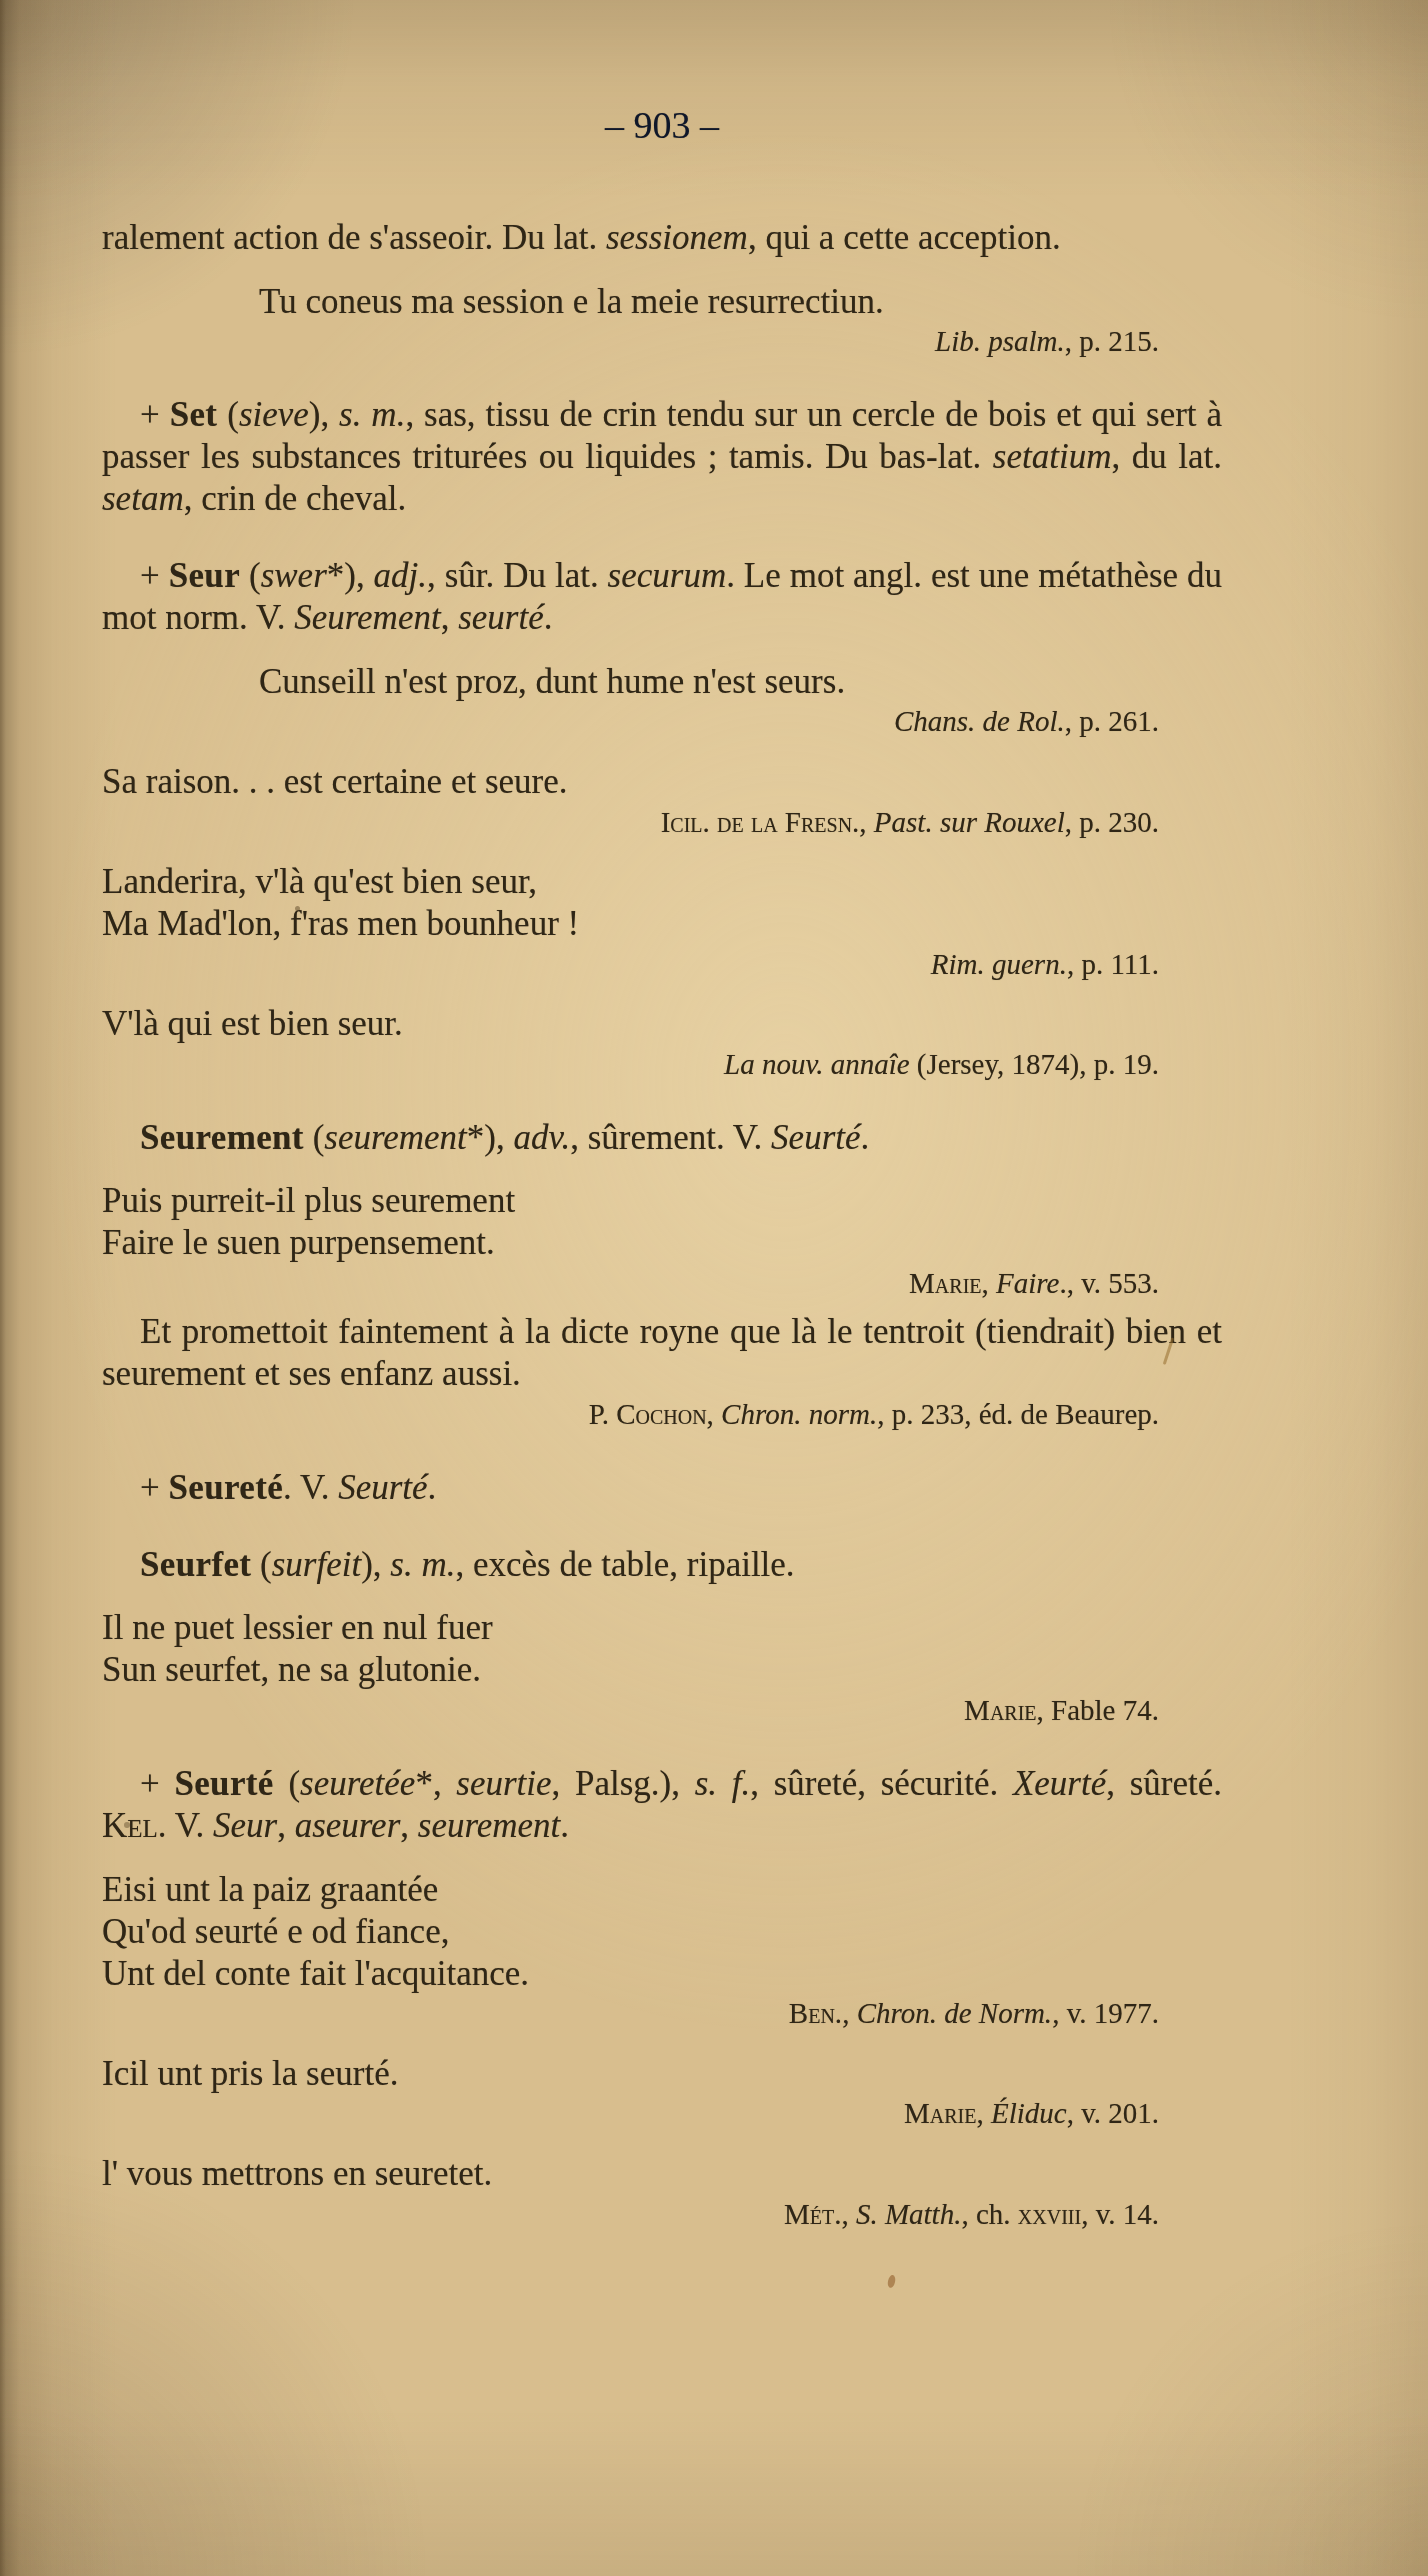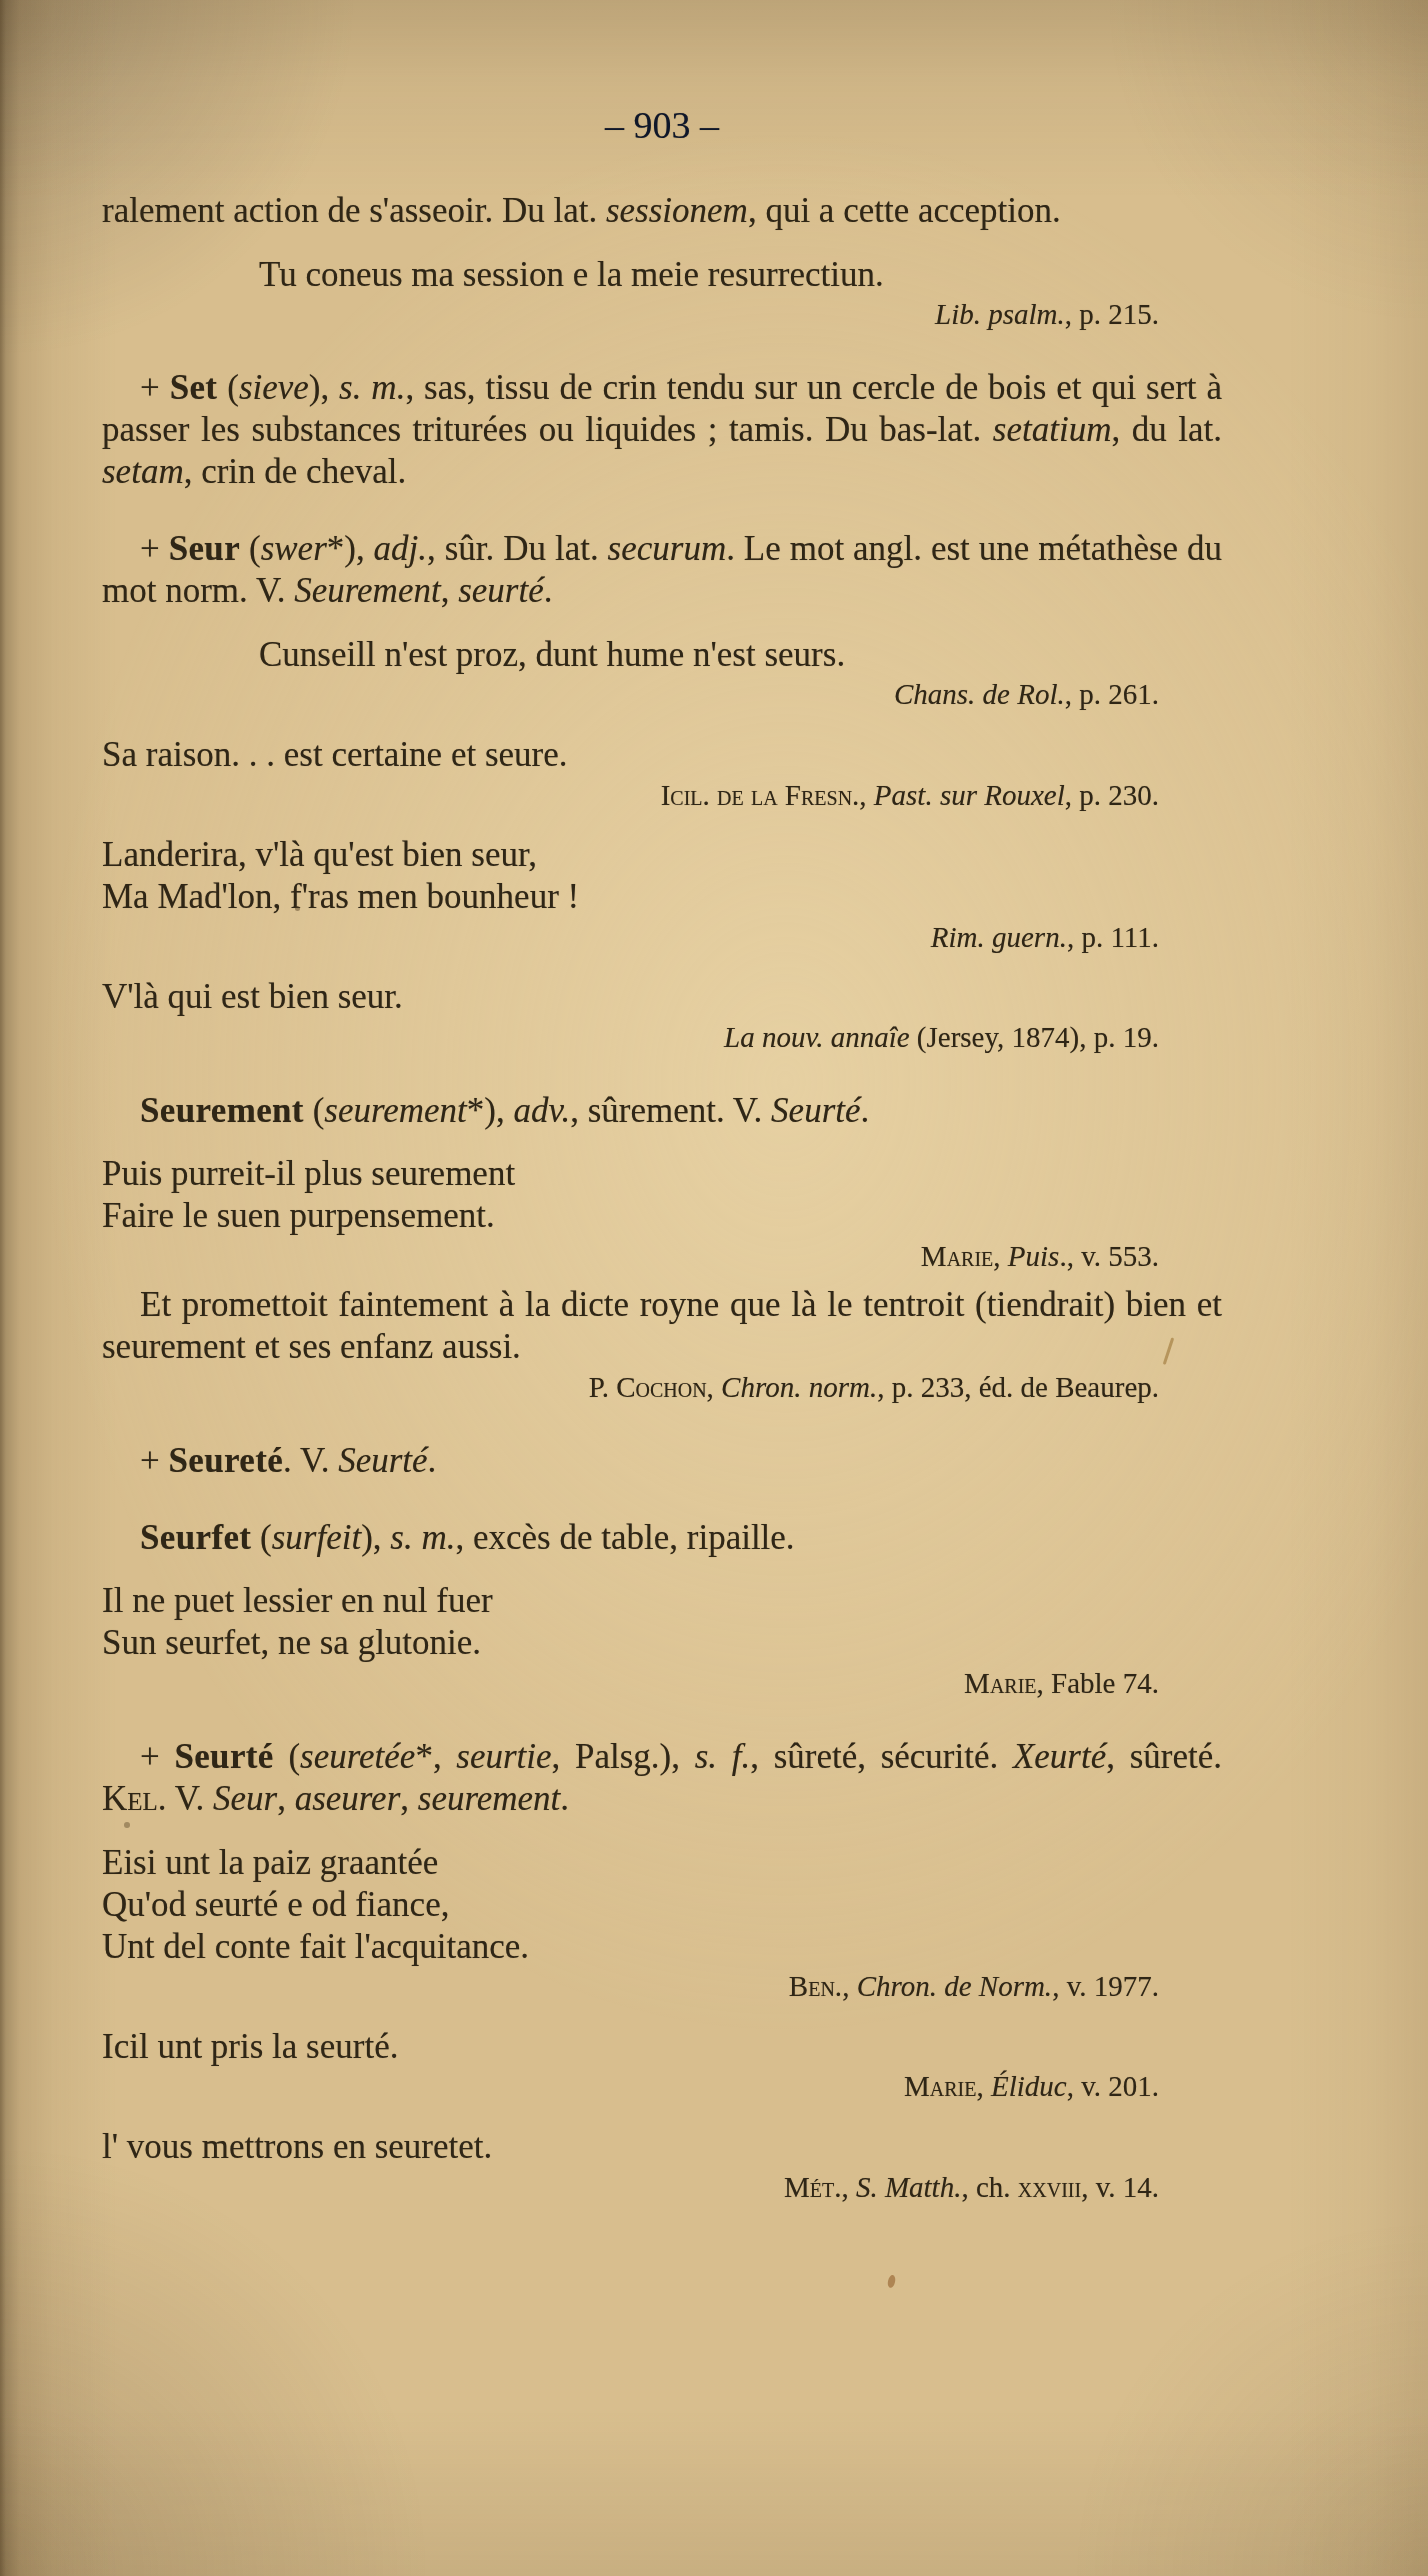--- a/index.html
+++ b/index.html
@@ -30,21 +30,21 @@
     width: 1120px;
     text-align: center;
     font-size: 38px;
     line-height: 43px;
     color: #0f172a;
     text-shadow: 0 0 0.8px rgba(47,38,22,0.45);
   }
 
   .text-column {
     position: absolute;
-    top: 190px;
+    top: 217px;
     left: 102px;
     width: 1120px;
     font-size: 35px;
     line-height: 42px;
     text-shadow: 0 0 0.8px rgba(47,38,22,0.40);
     font-family: Liberation Serif, serif;
   }
 
   .block { margin: 0; }
   .para, .entry {
@@ -121,21 +121,21 @@
     <div class="block citation"><span class="s-i">Rim. guern.</span><span>, p. 111.</span></div>
     <div class="block verse indent-2">
       <div class="verse-line">V'là qui est bien seur.</div>
     </div>
     <div class="block citation"><span class="s-i">La nouv. annaîe</span><span> (Jersey, 1874), p. 19.</span></div>
     <div class="block entry"><span class="s-b">Seurement</span><span> (</span><span class="s-i">seurement</span><span>*), </span><span class="s-i">adv.</span><span>, sûrement. V. </span><span class="s-i">Seurté</span><span>.</span></div>
     <div class="block verse indent-2">
       <div class="verse-line">Puis purreit-il plus seurement</div>
       <div class="verse-line">Faire le suen purpensement.</div>
     </div>
-    <div class="block citation"><span class="s-sc">Marie</span><span>, </span><span class="s-i">Puis</span><span>., v. 553.</span></div>
+    <div class="block citation"><span class="s-sc">Marie</span><span>, </span><span class="s-i">Faire</span><span>., v. 553.</span></div>
     <div class="block para"><span>Et promettoit faintement à la dicte royne que là le tentroit (tiendrait) bien et seurement et ses enfanz aussi.</span></div>
     <div class="block citation"><span class="s-sc">P. Cochon</span><span>, </span><span class="s-i">Chron. norm.</span><span>, p. 233, éd. de Beaurep.</span></div>
     <div class="block entry"><span>+ </span><span class="s-b">Seureté</span><span>. V. </span><span class="s-i">Seurté</span><span>.</span></div>
     <div class="block entry"><span class="s-b">Seurfet</span><span> (</span><span class="s-i">surfeit</span><span>), </span><span class="s-i">s. m.</span><span>, excès de table, ripaille.</span></div>
     <div class="block verse indent-2">
       <div class="verse-line">Il ne puet lessier en nul fuer</div>
       <div class="verse-line">Sun seurfet, ne sa glutonie.</div>
     </div>
     <div class="block citation"><span class="s-sc">Marie</span><span>, Fable 74.</span></div>
     <div class="block entry"><span>+ </span><span class="s-b">Seurté</span><span> (</span><span class="s-i">seuretée</span><span>*, </span><span class="s-i">seurtie</span><span>, Palsg.), </span><span class="s-i">s. f.</span><span>, sûreté, sécurité. </span><span class="s-i">Xeurté</span><span>, sûreté. </span><span class="s-sc">Kel.</span><span> V. </span><span class="s-i">Seur</span><span>, </span><span class="s-i">aseurer</span><span>, </span><span class="s-i">seurement</span><span>.</span></div>

